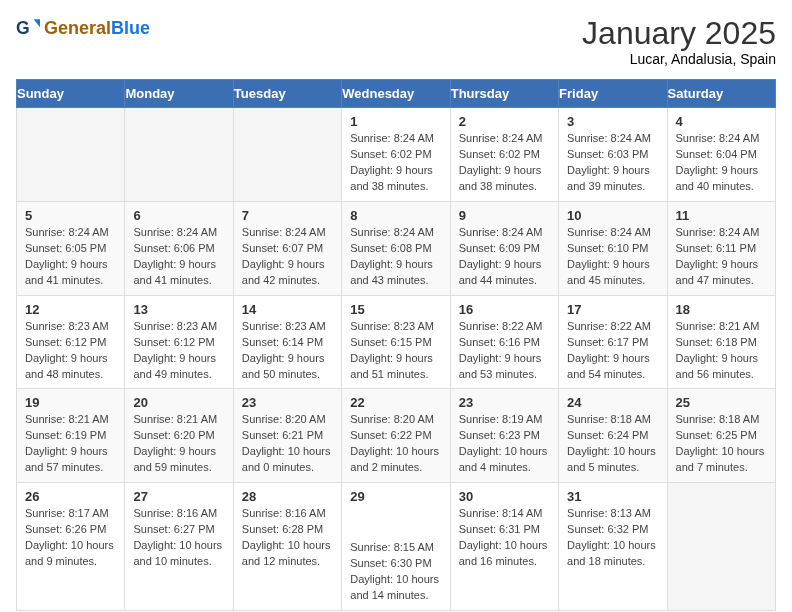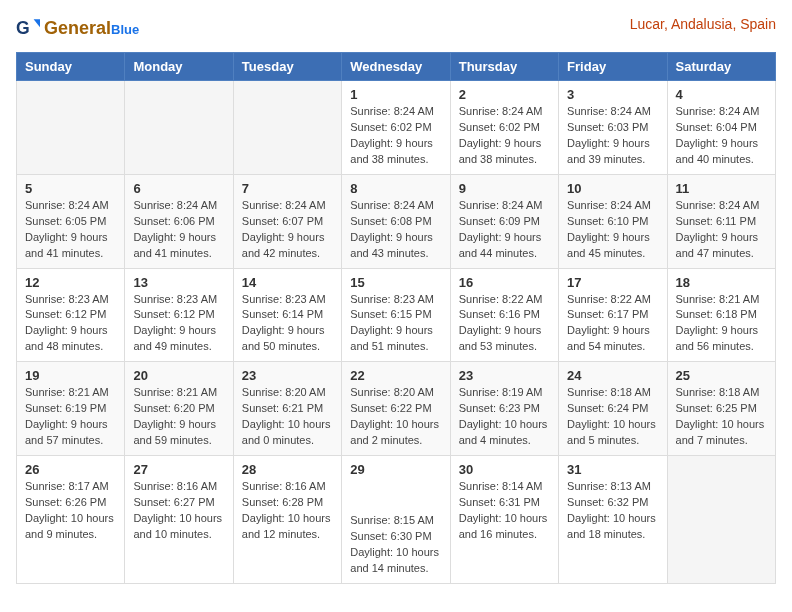--- a/index.html
+++ b/index.html
@@ -21,52 +21,52 @@
       align-items: center;
       gap: 4px;
     }
     .logo-text-general {
       font-size: 18px;
       font-weight: bold;
       color: #a16207;
       line-height: 1;
     }
     .logo-text-blue {
-      font-size: 13px;
+      font-size: 18px;
       font-weight: bold;
       color: #1a73e8;
       line-height: 1;
     }
     .logo-icon {
       width: 24px;
       height: 24px;
     }
     .title-block {
       text-align: right;
     }
     .month-title {
       font-size: 32px;
       font-weight: 300;
       color: #333;
       line-height: 1.1;
     }
     .location {
       font-size: 14px;
-      color: #c2410c;
+      color: #000000;
     }
     .calendar {
       width: 100%;
       border-collapse: collapse;
       border: 1px solid #ccc;
     }
     .calendar th {
       background-color: #3c6eb4;
       color: #fff;
       text-align: left;
-      padding: 6px 8px;
+      padding: 6px 0;
       font-size: 13px;
       font-weight: bold;
       border: 1px solid #5080c0;
     }
     .calendar td {
       vertical-align: top;
       border: 1px solid #ddd;
       padding: 6px 8px;
       min-height: 80px;
       width: 14.28%;
@@ -100,20 +100,21 @@
       <text x="0" y="22" font-size="22" font-weight="bold" fill="#1a3c6e">G</text>
       <polygon points="22,4 30,4 30,14" fill="#1a73e8"></polygon>
     </svg>
     <div>
       <div>
         <span class="logo-text-general">General</span><span class="logo-text-blue">Blue</span>
       </div>
     </div>
   </div>
   <div class="title-block">
+    <div class="month-title">January 2025</div>
     <div class="location">Lucar, Andalusia, Spain</div>
   </div>
 </div>
 
 <table class="calendar">
   <thead>
     <tr>
     <th>Sunday</th>
         <th>Monday</th>
         <th>Tuesday</th>

